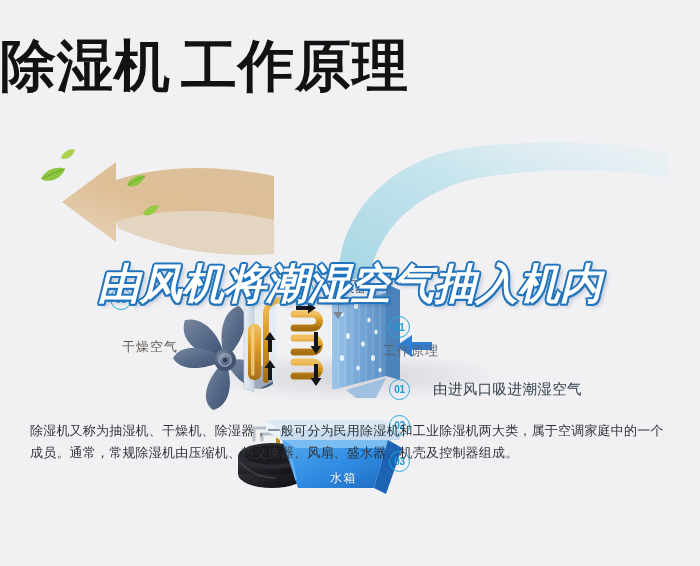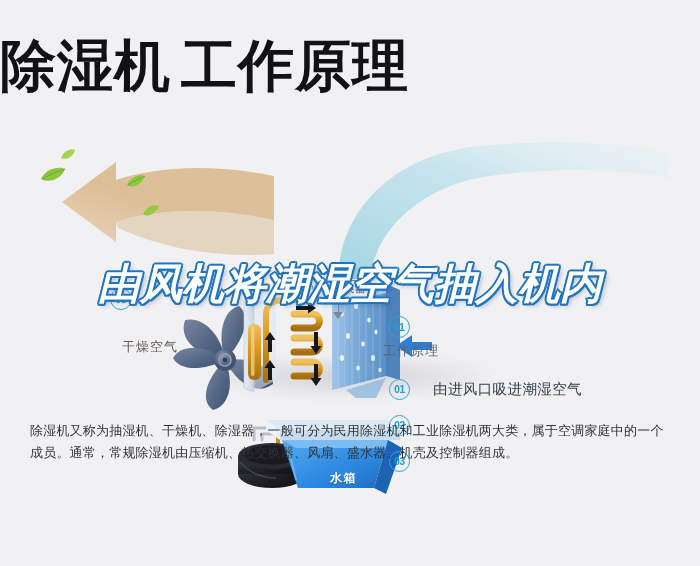--- a/index.html
+++ b/index.html
@@ -98,21 +98,21 @@
   .ill-label{
     position:absolute;
     font-size:13px;
     color:#4a5560;
     letter-spacing:1px;
     white-space:nowrap;
   }
   #lbl-dry{left:122px;top:208px;color:#5f5a50;}
   #lbl-humid{left:383px;top:212px;color:#5a6672;}
   #lbl-tank{left:330px;top:340px;color:#ffffff;font-size:12px;letter-spacing:1.5px;
-            text-shadow:0 1px 1px rgba(0,60,120,.35);font-weight:bold;}
+            text-shadow:0 1px 1px rgba(0,60,120,.35);}
 
   
   .steps{position:absolute;left:389px;top:246px;width:290px;}
   .step{display:flex;align-items:center;height:27px;margin-bottom:9px;}
   .step .sbadge{
     width:19px;height:19px;min-width:19px;border-radius:50%;
     border:1.6px solid #2aa7de;color:#2099d4;
     font-size:10px;font-weight:bold;
     display:flex;align-items:center;justify-content:center;
     margin-right:7px;letter-spacing:-.3px;

